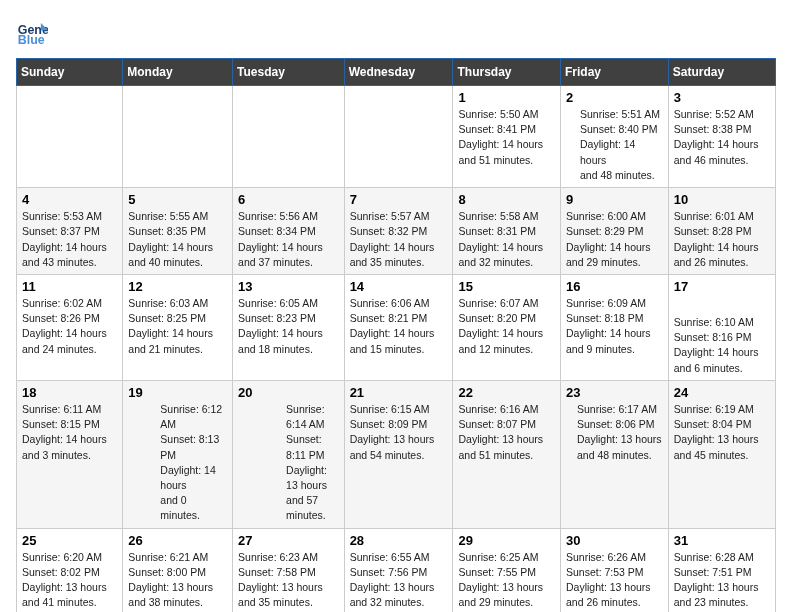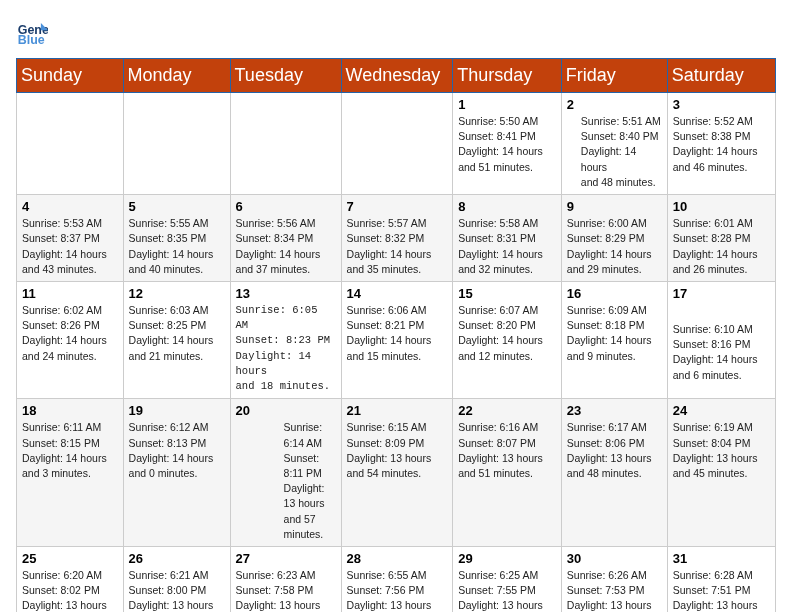--- a/index.html
+++ b/index.html
@@ -36,26 +36,26 @@
     .subtitle {
       font-size: 15px;
       color: #444;
     }
     table {
       width: 100%;
       border-collapse: collapse;
       font-size: 11px;
     }
     thead th {
-      background: #c2410c;
+      background: #404040;
       color: #fff;
       padding: 6px 4px;
       text-align: left;
-      font-size: 18px;
-      font-weight: normal;
+      font-size: 12px;
+      font-weight: bold;
       border: 1px solid #2563a8;
     }
     tbody td {
       border: 1px solid #ccc;
       vertical-align: top;
       padding: 4px 5px;
       height: 75px;
       width: 113px;
       background: #fff;
     }
@@ -199,21 +199,21 @@
         </td>
         <td>
           <span class="day-num">12</span>
           <div class="day-info" style="white-space: pre-line;">Sunrise: 6:03 AM
 Sunset: 8:25 PM
 Daylight: 14 hours
 and 21 minutes.</div>
         </td>
         <td>
           <span class="day-num">13</span>
-          <div class="day-info" style="white-space: pre-line; font-family: Liberation Mono, monospace;">Sunrise: 6:05 AM
+          <div class="day-info" style="white-space: pre-line;">Sunrise: 6:05 AM
 Sunset: 8:23 PM
 Daylight: 14 hours
 and 18 minutes.</div>
         </td>
         <td>
           <span class="day-num">14</span>
           <div class="day-info" style="white-space: pre-line;">Sunrise: 6:06 AM
 Sunset: 8:21 PM
 Daylight: 14 hours
 and 15 minutes.</div>
@@ -243,21 +243,21 @@
       <tr>
         <td>
           <span class="day-num">18</span>
           <div class="day-info" style="white-space: pre-line;">Sunrise: 6:11 AM
 Sunset: 8:15 PM
 Daylight: 14 hours
 and 3 minutes.</div>
         </td>
         <td>
           <span class="day-num">19</span>
-          <div class="day-info" style="white-space: pre-line;">Sunrise: 6:12 AM
+          <div class="day-info" style="white-space: pre-line; margin-left: 32px;">Sunrise: 6:12 AM
 Sunset: 8:13 PM
 Daylight: 14 hours
 and 0 minutes.</div>
         </td>
         <td>
           <span class="day-num">20</span>
           <div class="day-info" style="white-space: pre-line; margin-left: 48px;">Sunrise: 6:14 AM
 Sunset: 8:11 PM
 Daylight: 13 hours
 and 57 minutes.</div>
@@ -271,21 +271,21 @@
         </td>
         <td>
           <span class="day-num">22</span>
           <div class="day-info" style="white-space: pre-line;">Sunrise: 6:16 AM
 Sunset: 8:07 PM
 Daylight: 13 hours
 and 51 minutes.</div>
         </td>
         <td>
           <span class="day-num">23</span>
-          <div class="day-info" style="white-space: pre-line;">Sunrise: 6:17 AM
+          <div class="day-info" style="white-space: pre-line; margin-left: 11px;">Sunrise: 6:17 AM
 Sunset: 8:06 PM
 Daylight: 13 hours
 and 48 minutes.</div>
         </td>
         <td>
           <span class="day-num">24</span>
           <div class="day-info" style="white-space: pre-line;">Sunrise: 6:19 AM
 Sunset: 8:04 PM
 Daylight: 13 hours
 and 45 minutes.</div>

